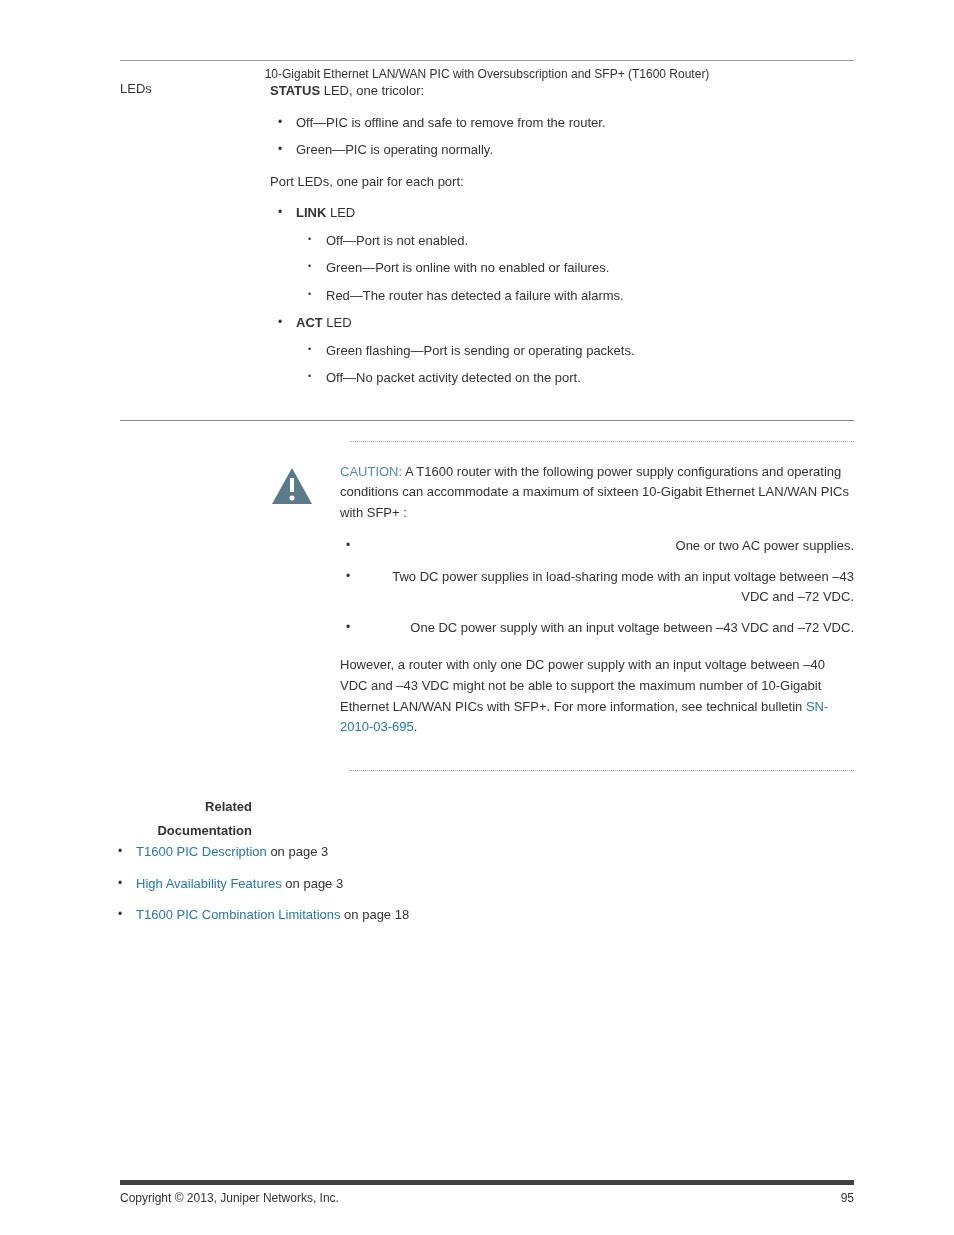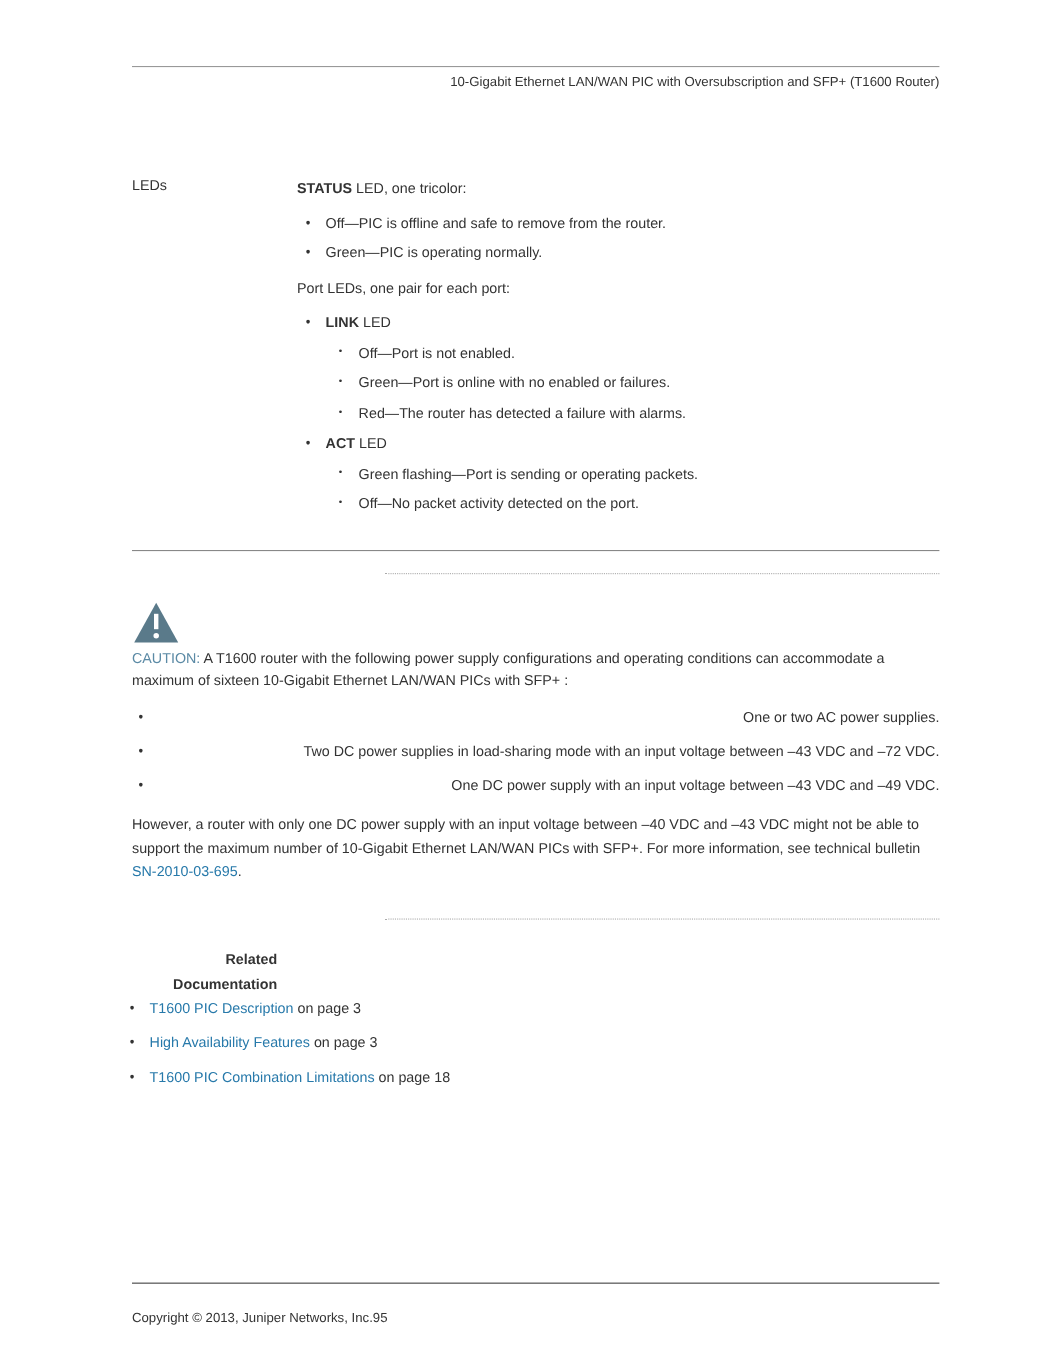--- a/index.html
+++ b/index.html
@@ -17,24 +17,23 @@
       position: relative;
     }
     .page {
       padding: 60px 100px 40px 120px;
     }
     .header-line {
       border-top: 1px solid #999;
       margin-bottom: 6px;
     }
     .header {
-      text-align: right;
+      text-align: center;
       font-size: 12px;
       color: #333;
-      margin-bottom: 80px;
     }
     .content-row {
       display: flex;
       margin-bottom: 20px;
     }
     .label-col {
       width: 150px;
       flex-shrink: 0;
       font-size: 13px;
     }
@@ -80,21 +79,20 @@
       margin: 10px 0 20px 0;
     }
     .dotted-divider {
       border-top: 1px dotted #aaa;
       margin: 0 0 20px 230px;
     }
     .caution-block {
       display: flex;
       margin-left: 0;
       padding-right: 0;
-      flex-direction: column;
     }
     .caution-spacer {
       width: 150px;
       flex-shrink: 0;
     }
     .caution-icon {
       width: 70px;
       flex-shrink: 0;
       padding-top: 4px;
     }
@@ -139,23 +137,24 @@
       padding-left: 6px;
     }
     .related-list li {
       margin-bottom: 12px;
     }
     .footer {
       position: absolute;
       bottom: 30px;
       left: 120px;
       right: 100px;
-      border-top: 1px solid #404040;
-      padding-top: 24px;
-      display: flex;
+      border-top: 5px solid #404040;
+      padding-top: 6px;
+      display: flex;
+      justify-content: space-between;
       font-size: 12px;
     }
   </style>
 </head>
 <body>
 
 <div class="page">
   <div class="header-line"></div>
   <div class="header">10-Gigabit Ethernet LAN/WAN PIC with Oversubscription and SFP+ (T1600 Router)</div>
 
@@ -202,21 +201,21 @@
         <circle cx="22" cy="32" r="2.5" fill="#fff"></circle>
       </svg>
     </div>
     <div class="caution-content">
       <p class="caution-text">
         <span class="caution-label">CAUTION:</span><span>  A T1600 router with the following power supply configurations and operating conditions can accommodate a maximum of sixteen 10-Gigabit Ethernet LAN/WAN PICs with SFP+ :</span>
       </p>
       <ul class="caution-list">
         <li>One or two AC power supplies.</li>
         <li>Two DC power supplies in load-sharing mode with an input voltage between –43 VDC and –72 VDC.</li>
-        <li>One DC power supply with an input voltage between –43 VDC and –49 VDC.</li>
+        <li>One DC power supply with an input voltage between –43 VDC and –72 VDC.</li>
       </ul>
       <p class="caution-text">
         <span>However, a router with only one DC power supply with an input voltage between –40 VDC and –43 VDC might not be able to support the maximum number of 10-Gigabit Ethernet LAN/WAN PICs with SFP+. For more information, see technical bulletin </span><span class="link">SN-2010-03-695</span><span>.</span>
       </p>
     </div>
   </div>
 
   <div class="dotted-divider" style="margin-top:20px;"></div>
 
   <div class="related-row">

